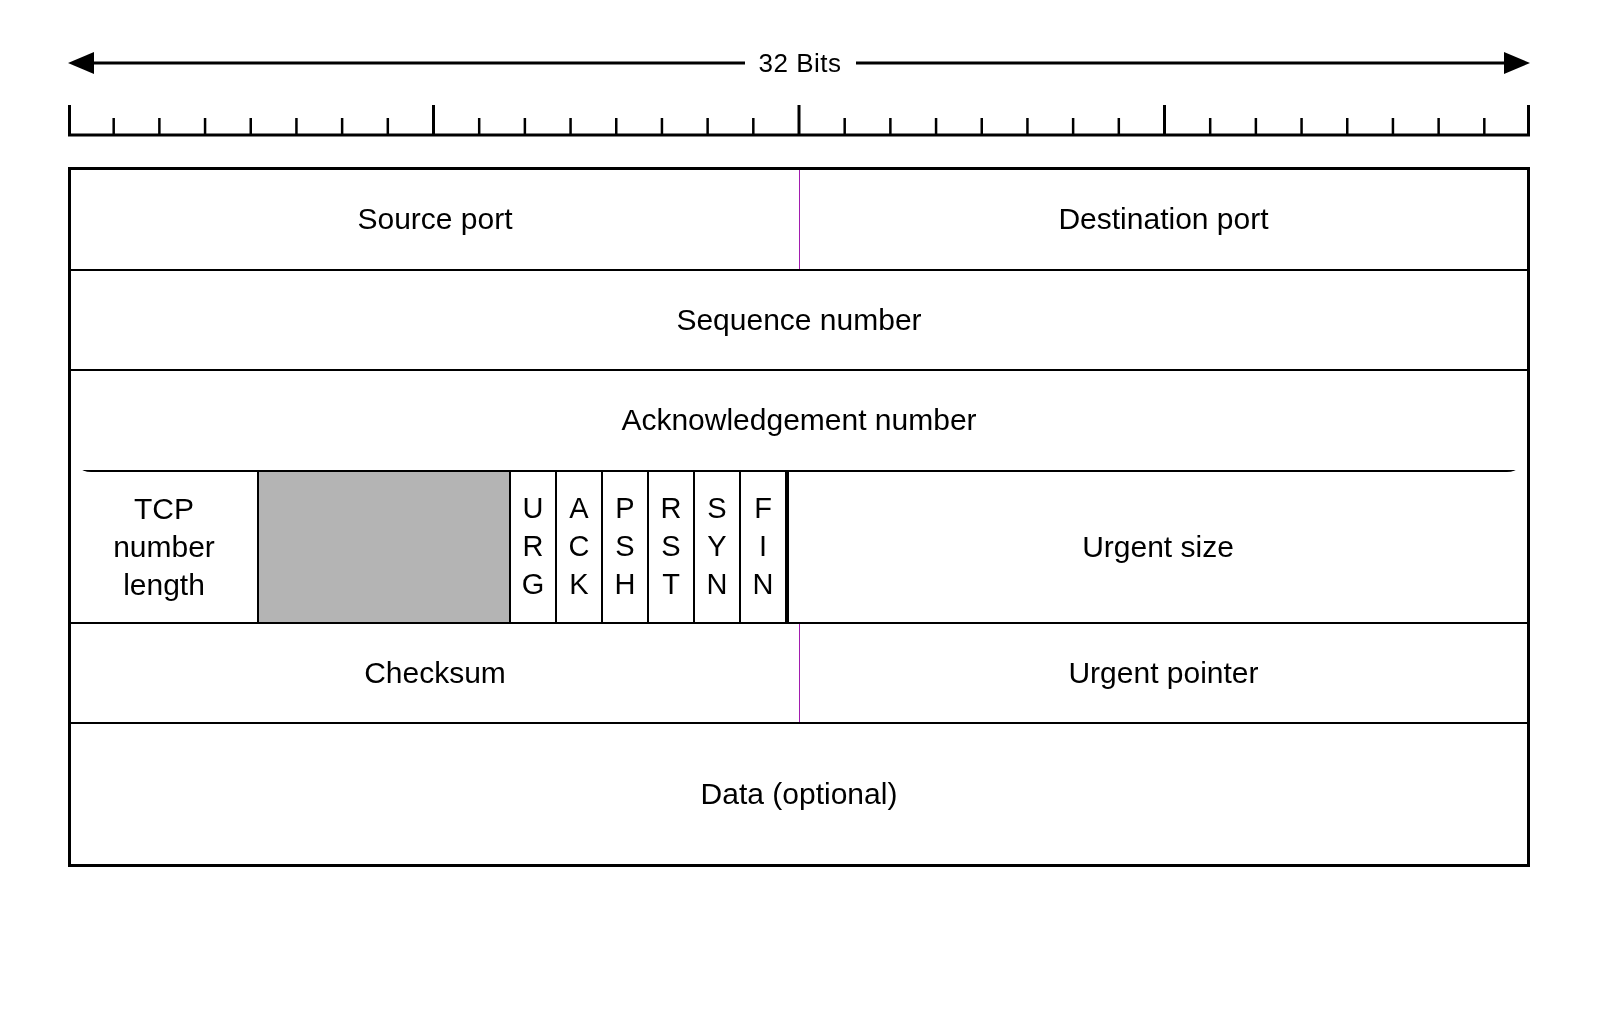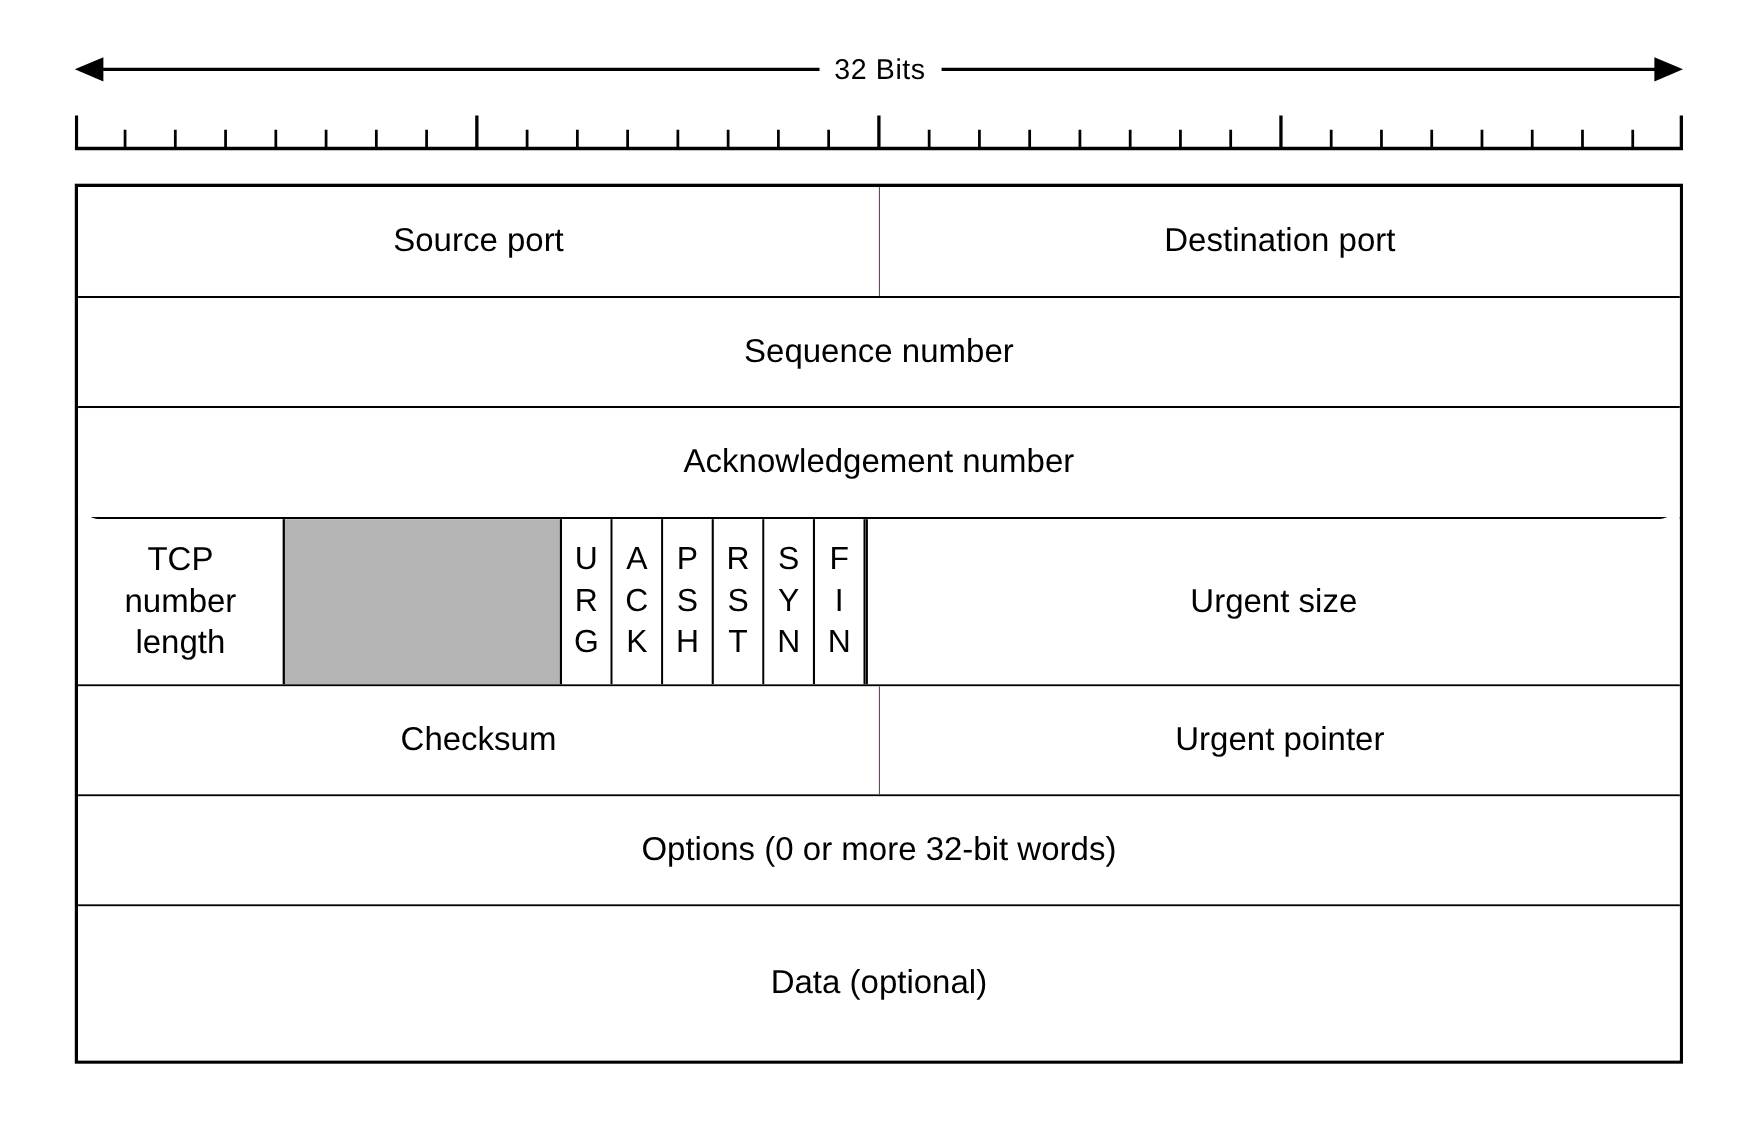--- a/index.html
+++ b/index.html
@@ -263,25 +263,20 @@
 
     <div class="row h-checksum">
       <div class="cell half">
         <span>Checksum</span>
       </div>
       <div class="cell half divider-left">
         <span>Urgent pointer</span>
       </div>
     </div>
 
-    <div class="row h-options">
-      <div class="cell full">
-        <span>Options (0 or more 32-bit words)</span>
-      </div>
-    </div>
 
     <div class="row h-data">
       <div class="cell full">
         <span>Data (optional)</span>
       </div>
     </div>
 
   </div>
 </div>
 

